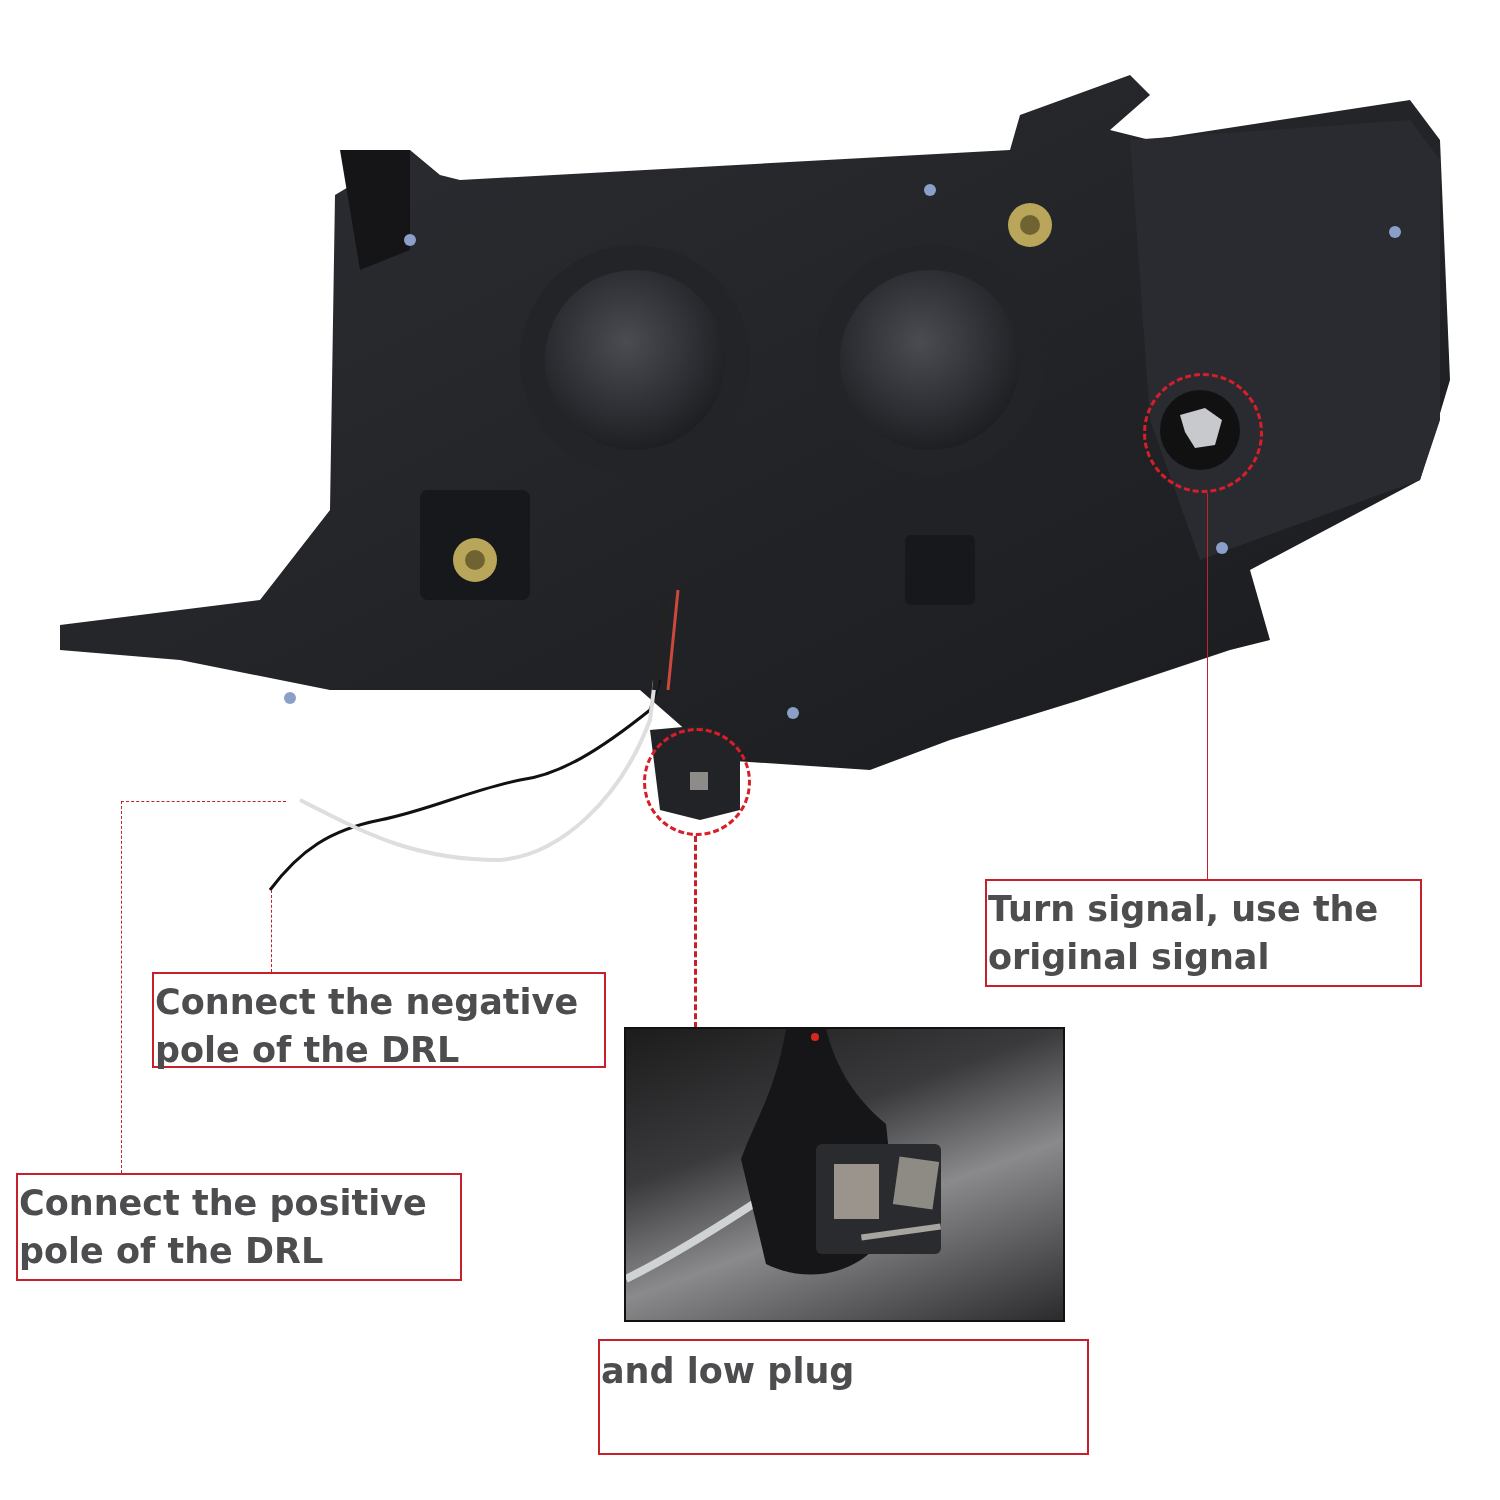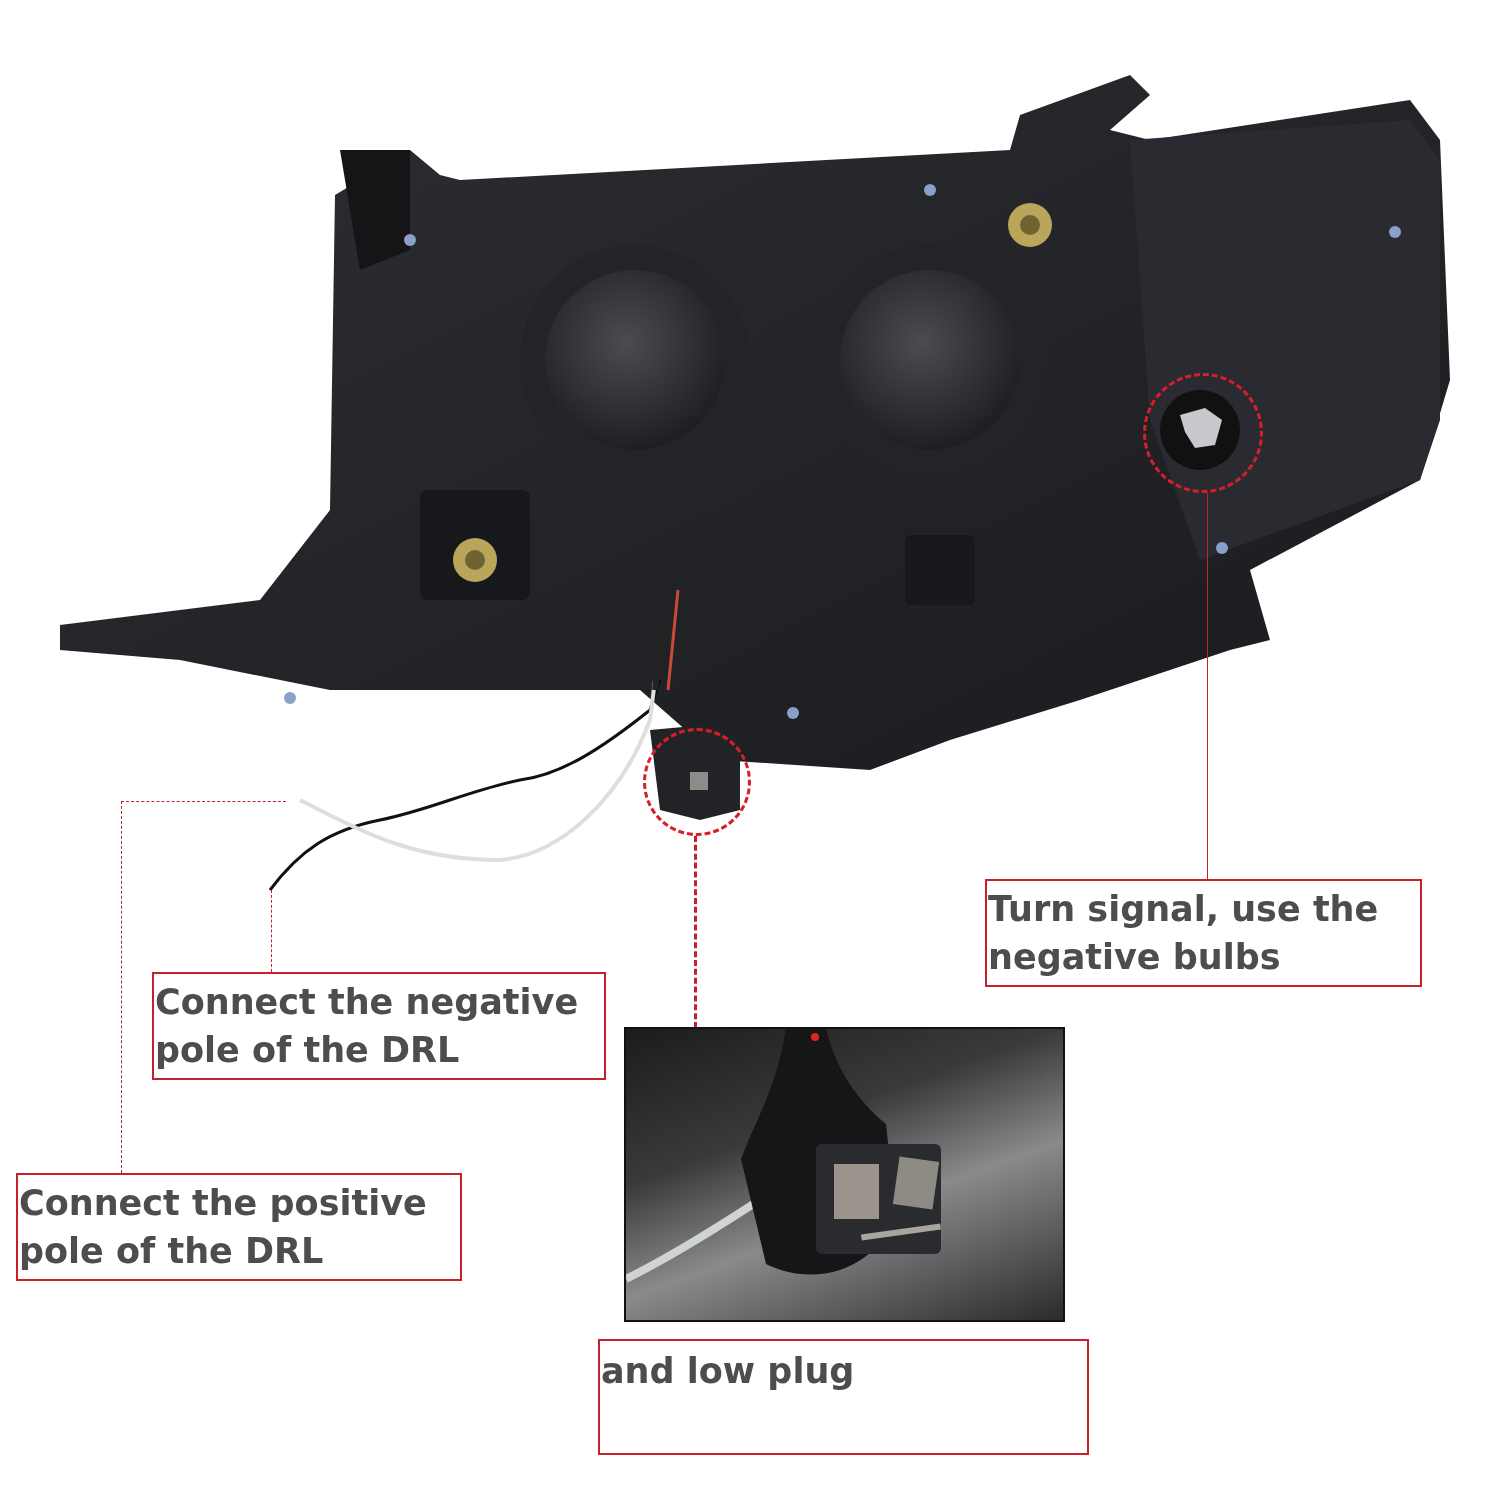--- a/index.html
+++ b/index.html
@@ -73,24 +73,24 @@
 <div class="dot-circle" style="left:643px;top:728px;width:108px;height:108px"></div>
 
 <div class="dash-v" style="left:1207px;top:493px;height:386px;border-left-style:solid;border-left-width:1px"></div>
 <div class="dash-v" style="left:694px;top:836px;height:192px;border-left-width:3px"></div>
 <div class="dash-v" style="left:271px;top:890px;height:82px;border-left-width:1px"></div>
 <div class="dash-h" style="left:121px;top:801px;width:165px;border-top-width:1px"></div>
 <div class="dash-v" style="left:121px;top:801px;height:372px;border-left-width:1px"></div>
 
 <div class="callout" style="left:985px;top:879px;width:437px;height:108px">
   <div>Turn signal, use the</div>
-  <div>negative bulbs</div>
+  <div>original signal</div>
 </div>
 
-<div class="callout" style="left:152px;top:972px;width:454px;height:108px">
+<div class="callout" style="left:152px;top:972px;width:454px;height:96px">
   <div>Connect the negative</div>
   <div>pole of the DRL</div>
 </div>
 
 <div class="callout" style="left:16px;top:1173px;width:446px;height:108px">
   <div>Connect the positive</div>
   <div>pole of the DRL</div>
 </div>
 
 <div class="inset" style="left:624px;top:1027px;width:441px;height:295px">

